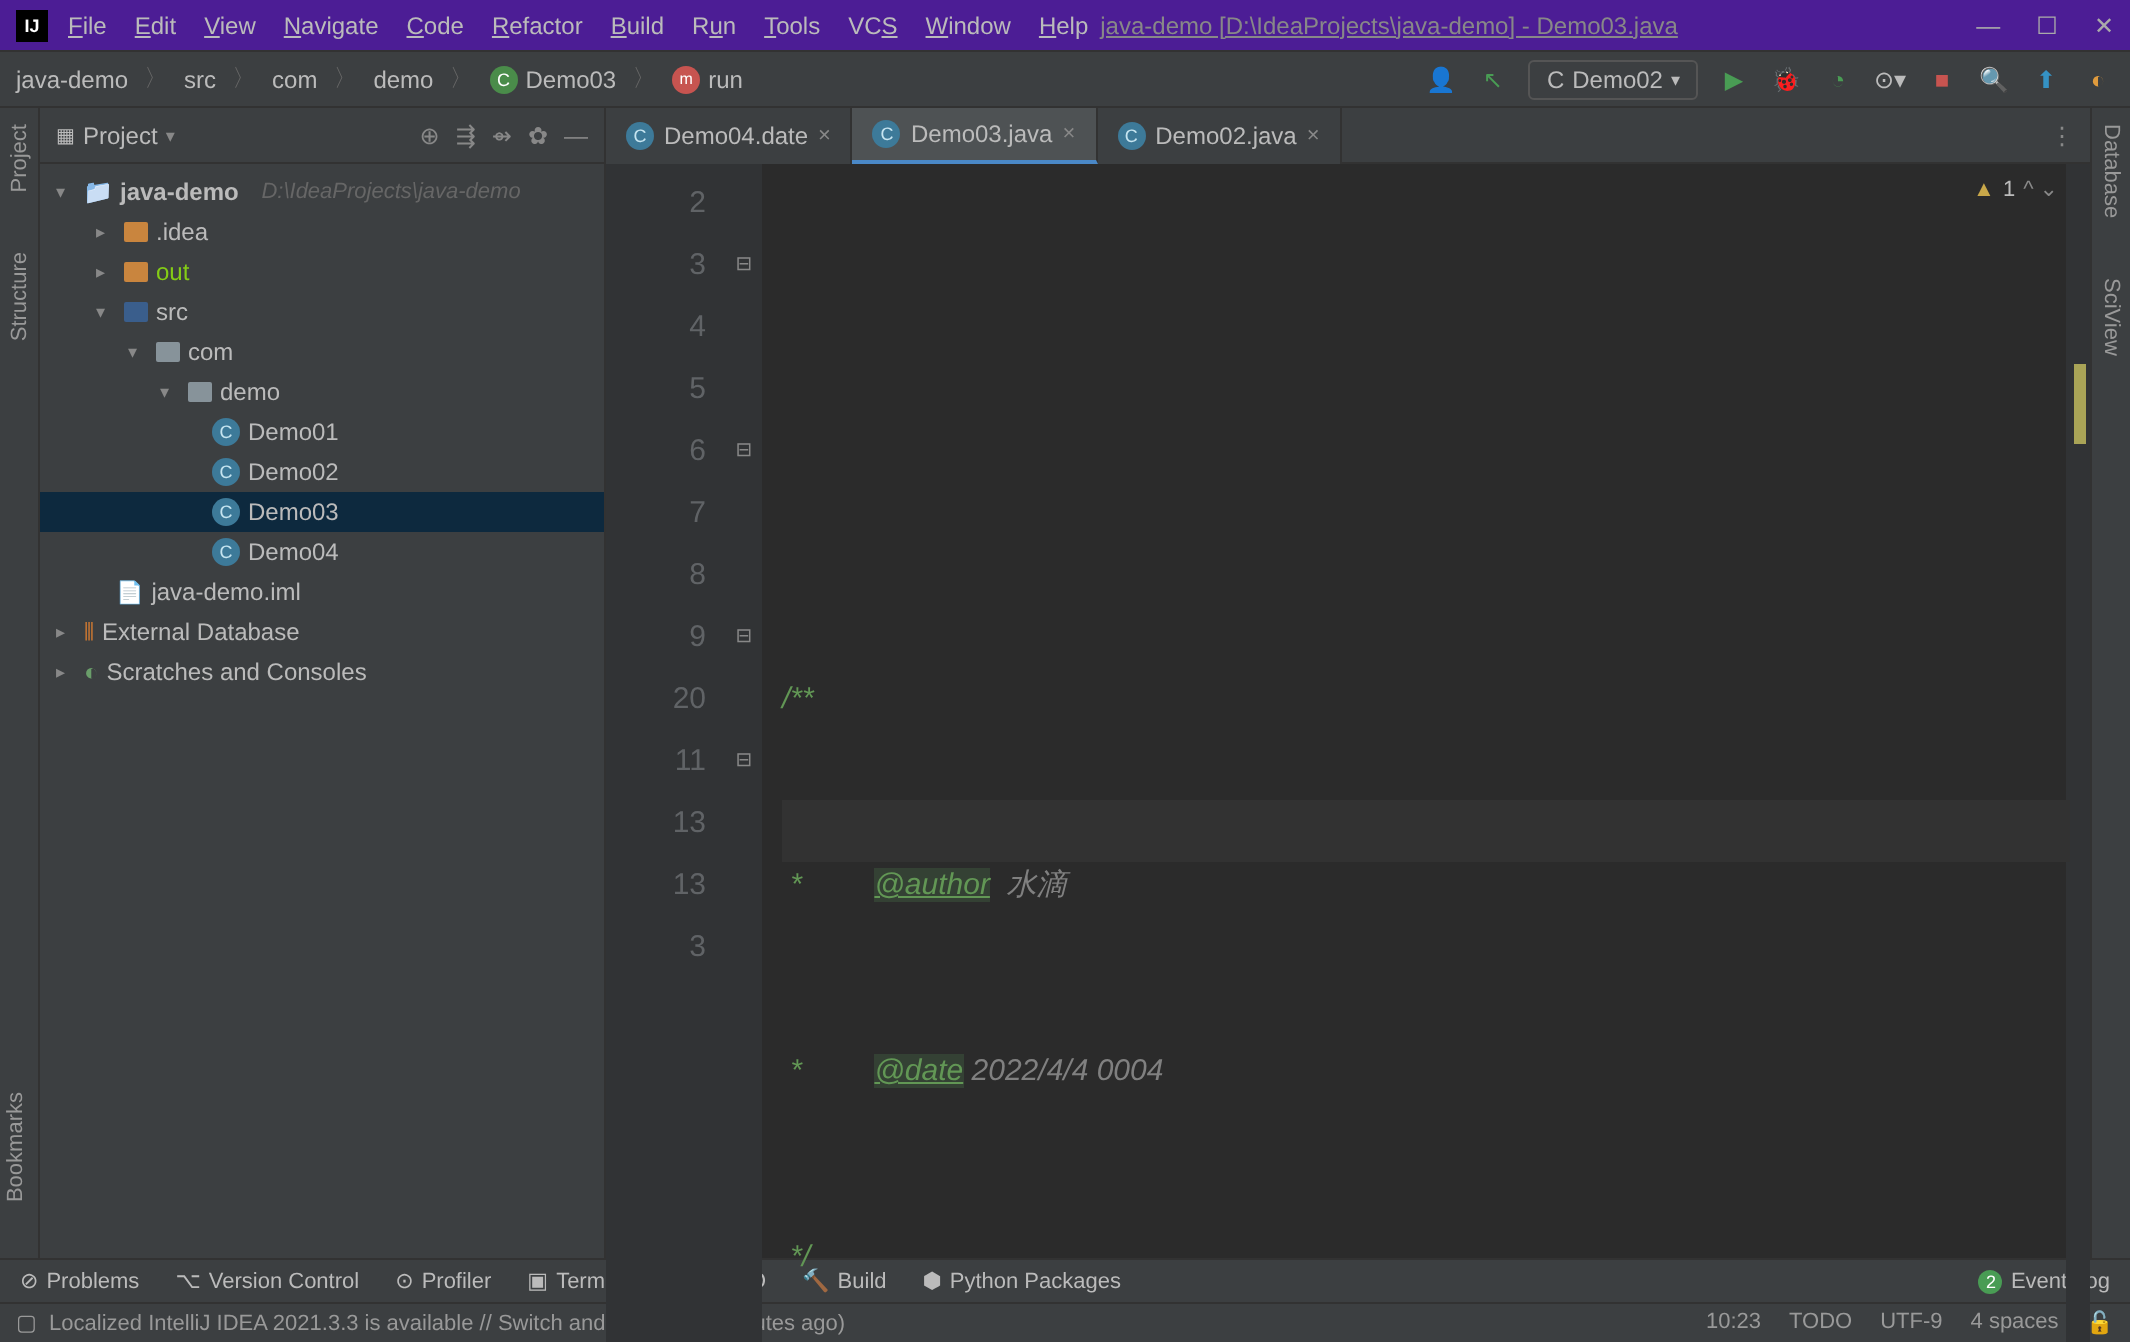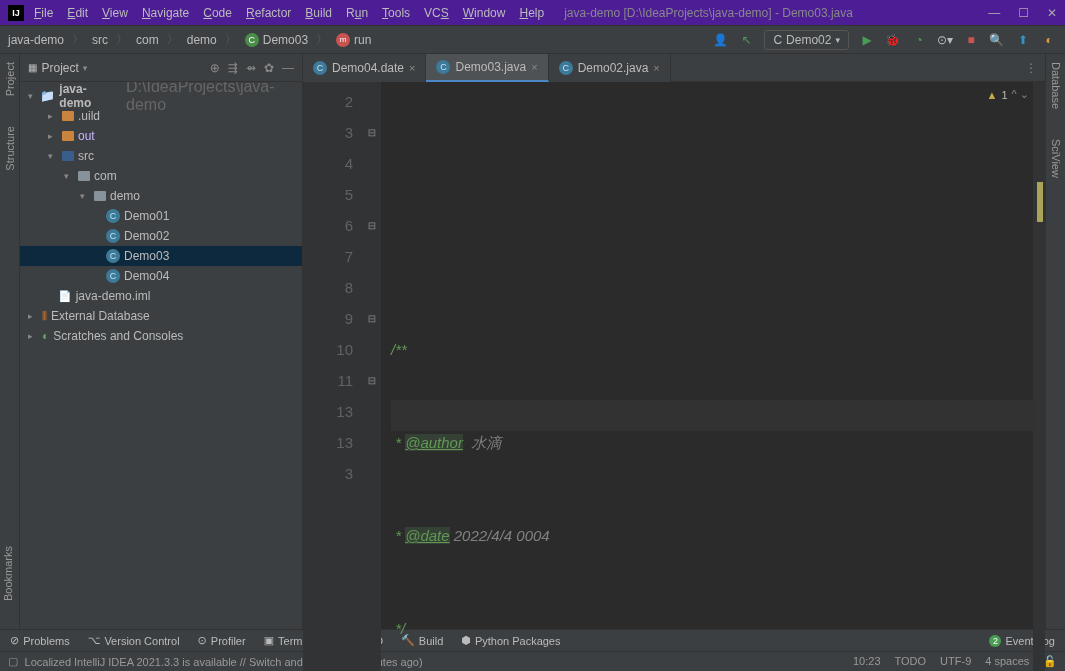--- a/index.html
+++ b/index.html
@@ -2,21 +2,21 @@
 <html><head>
 <meta charset="utf-8">
 <style>
 * { margin:0; padding:0; box-sizing:border-box; font-family:"Segoe UI",Arial,sans-serif; }
 body { background:#3c3f41; color:#bbb; font-size:12px; overflow:hidden; width:1065px; height:671px; }
 .titlebar { height:26px; background:#4c1d95; display:flex; align-items:center; padding:0 8px; border-bottom:1px solid #323232; }
 .app-icon { width:16px; height:16px; background:#000; display:inline-flex; align-items:center; justify-content:center; margin-right:10px; font-size:9px; color:#fff; font-weight:bold; }
 .menu-items { display:flex; gap:14px; }
 .menu-items span { cursor:pointer; }
 .menu-items span u { text-decoration:underline; }
-.title-text { flex:1; text-align:left; margin-left:20px; color:#888; }
+.title-text { flex:1; text-align:left; margin-left:6px; color:#888;text-decoration:underline; }
 .win-controls { display:flex; gap:18px; color:#aaa; }
 .win-controls span { cursor:pointer; }
 .navbar { height:28px; background:#3c3f41; display:flex; align-items:center; padding:0 8px; border-bottom:1px solid #323232; }
 .crumb { display:flex; align-items:center; gap:4px; }
 .crumb span { color:#bbb; }
 .crumb .sep { color:#666; margin:0 4px; }
 .crumb .icon-c { width:14px; height:14px; border-radius:50%; background:#4a8c4a; display:inline-flex; align-items:center; justify-content:center; font-size:9px; color:#fff; }
 .crumb .icon-m { width:14px; height:14px; border-radius:50%; background:#c75450; display:inline-flex; align-items:center; justify-content:center; font-size:8px; color:#fff; }
 .nav-right { margin-left:auto; display:flex; align-items:center; gap:10px; }
 .run-config { border:1px solid #555; padding:2px 8px; border-radius:3px; display:flex; align-items:center; gap:4px; }
@@ -37,35 +37,35 @@
 .tree-row.selected { background:#0d293e; }
 .indent { display:inline-block; }
 .arrow { width:10px; color:#888; font-size:9px; }
 .folder-icon { width:14px; height:14px; display:inline-flex; align-items:center; justify-content:center; }
 .folder-blue::before { content:"📁"; font-size:12px; filter:hue-rotate(180deg) saturate(0.7); }
 .folder-orange { width:12px; height:10px; background:#c9853e; border-radius:1px; }
 .folder-gray { width:12px; height:10px; background:#87939a; border-radius:1px; }
 .folder-src { width:12px; height:10px; background:#3a5e8c; border-radius:1px; }
 .class-icon { width:14px; height:14px; border-radius:50%; background:#3d7a99; display:inline-flex; align-items:center; justify-content:center; font-size:9px; color:#c5e4f0; }
 .tree-label { color:#bbb; }
-.tree-path { color:#666; font-size:16px; }
+.tree-path { color:#666; font-size:11px;font-style:italic; }
 .lib-icon { color:#cc7832; font-size:12px; }
 .editor-area { flex:1; display:flex; flex-direction:column; background:#2b2b2b; }
 .editor-tabs { height:28px; background:#3c3f41; display:flex; align-items:center; border-bottom:1px solid #323232; }
 .etab { height:28px; display:flex; align-items:center; padding:0 10px; gap:5px; border-right:1px solid #323232; cursor:pointer; background:#3c3f41; color:#bbb; }
 .etab.active { background:#4e5254; border-bottom:2px solid #4a88c7; }
 .etab .close { color:#888; font-size:11px; }
 .etab-tools { margin-left:auto; padding:0 8px; color:#888; }
 .editor-body { flex:1; display:flex; position:relative; font-family:"JetBrains Mono","Consolas",monospace; font-size:15px; }
 .gutter { width:60px; background:#313335; text-align:right; padding:4px 10px 4px 4px; color:#606366; line-height:31px; user-select:none; position:relative; }
 .gutter-marks { width:18px; background:#313335; padding-top:4px; line-height:31px; text-align:center; color:#606366; position:relative; }
 .fold-mark { font-size:10px; color:#888; }
 .code { flex:1; padding:4px 10px; line-height:31px; white-space:pre; color:#a9b7c6; position:relative; }
 .cmt { color:#629755; font-style:italic; }
-.tag { color:#629755; font-style:italic; text-decoration:underline; background:#344134; }
+.tag { color:#629755; font-style:italic; text-decoration:underline; background:#344134;margin-left:32px; }
 .cmt-txt { color:#808080; font-style:italic; }
 .err-strip { position:absolute; right:0; top:0; width:12px; height:100%; background:#313335; }
 .warn-badge { position:absolute; right:16px; top:6px; display:flex; align-items:center; gap:4px; color:#bbb; font-size:11px; }
 .warn-tri { color:#c9a84a; }
 .bottom-bar { height:22px; background:#3c3f41; display:flex; align-items:center; padding:0 10px; gap:18px; border-top:1px solid #323232; font-size:11px; }
 .bottom-item { display:flex; align-items:center; gap:4px; cursor:pointer; color:#bbb; }
 .bottom-right { margin-left:auto; display:flex; gap:14px; align-items:center; }
 .status-bar { height:20px; background:#3c3f41; display:flex; align-items:center; padding:0 8px; border-top:1px solid #323232; font-size:11px; color:#999; }
 .status-right { margin-left:auto; display:flex; gap:14px; }
 .evt-badge { background:#499c54; border-radius:50%; width:12px; height:12px; display:inline-flex; align-items:center; justify-content:center; font-size:9px; color:#fff; }
@@ -161,27 +161,27 @@
         <span>✿</span>
         <span>—</span>
       </div>
     </div>
     <div class="tree">
       <div class="tree-row"><span class="arrow">▾</span><span class="folder-icon folder-blue"></span><b class="tree-label">java-demo</b>&nbsp;<span class="tree-path">D:\IdeaProjects\java-demo</span></div>
       <div class="tree-row">
           <span class="indent" style="width:16px"></span>
           <span class="arrow">▸</span>
           <span class="folder-orange"></span>
-          <span class="tree-label">.uild</span>
+          <span class="tree-label">.idea</span>
         </div>
       <div class="tree-row">
           <span class="indent" style="width:16px"></span>
           <span class="arrow">▸</span>
           <span class="folder-orange"></span>
-          <span class="tree-label" style="color:#c4b5fd">out</span>
+          <span class="tree-label" style="color:#84cc16">out</span>
         </div>
       <div class="tree-row">
           <span class="indent" style="width:16px"></span>
           <span class="arrow">▾</span>
           <span class="folder-src"></span>
           <span class="tree-label">src</span>
         </div>
       <div class="tree-row">
           <span class="indent" style="width:32px"></span>
           <span class="arrow">▾</span>
@@ -254,21 +254,21 @@
     <div class="editor-body">
       <div class="gutter">
         <div>2</div>
           <div>3</div>
           <div>4</div>
           <div>5</div>
           <div>6</div>
           <div>7</div>
           <div>8</div>
           <div>9</div>
-          <div>10</div>
+          <div>20</div>
           <div>11</div>
           <div>13</div>
           <div>13</div>
           <div>3</div>
       </div>
       <div class="gutter-marks">
         <div>&nbsp;</div>
           <div class="fold-mark">⊟</div>
           <div>&nbsp;</div>
           <div>&nbsp;</div>

